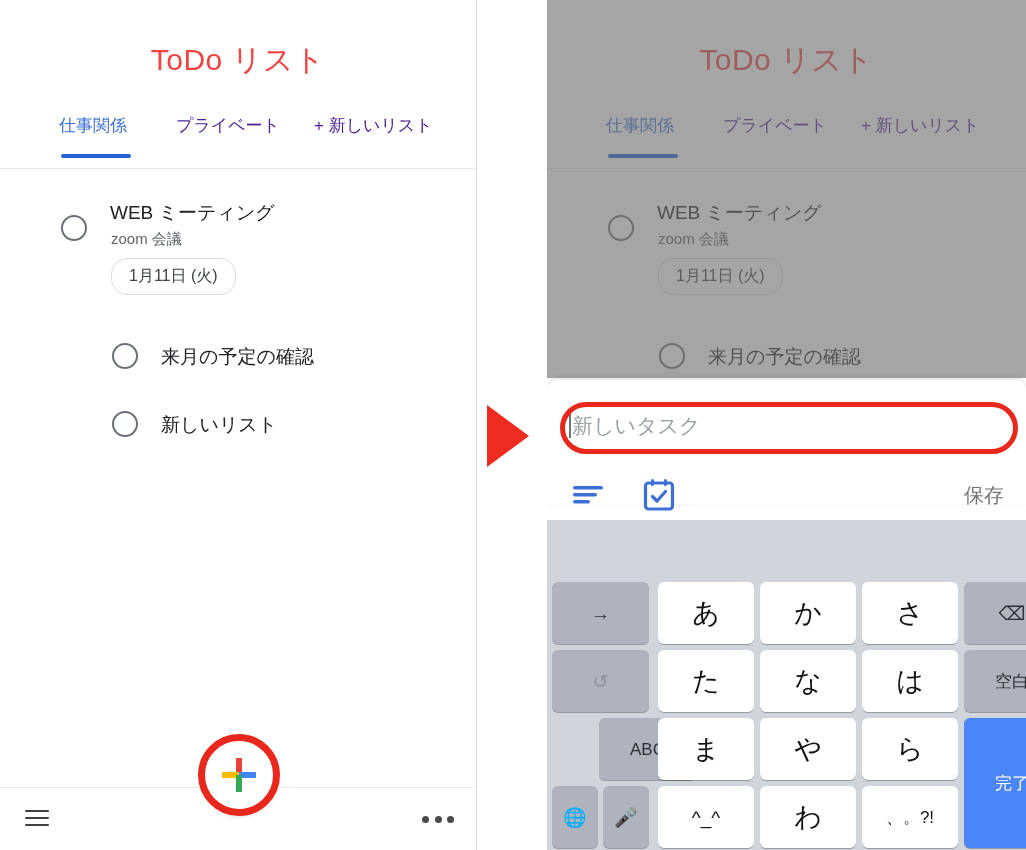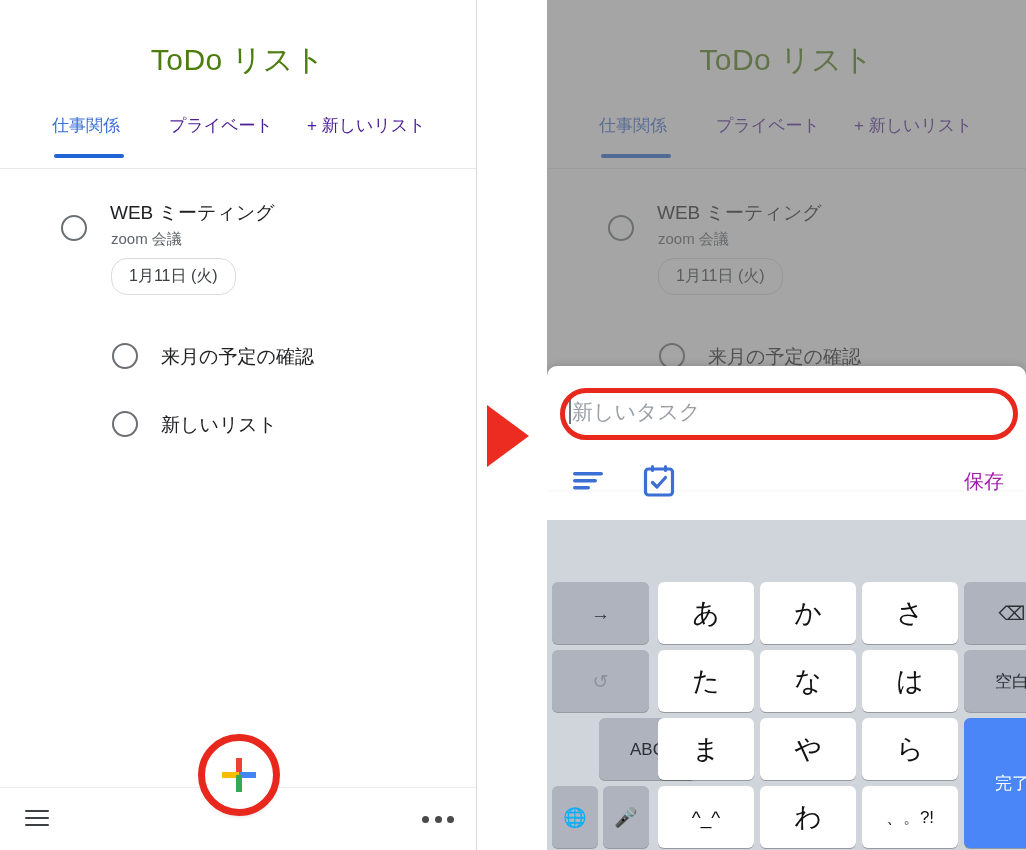--- a/index.html
+++ b/index.html
@@ -7,22 +7,22 @@
   .stage{position:relative;width:1026px;height:850px;}
 
   
   .panel{position:absolute;top:0;height:850px;background:#fff;overflow:hidden;}
   #panel-left{left:0;width:476px;border-right:1px solid #d8d8d8;}
   #panel-right{left:547px;width:479px;}
 
   
   .app{position:absolute;inset:0;background:#fff;}
   .app-title{position:absolute;top:40px;left:0;right:0;text-align:center;
-    font-size:30px;color:#4d7c0f;font-weight:400;letter-spacing:.5px;}
-  .tabs{position:absolute;top:114px;left:4px;right:0;height:50px;}
+    font-size:30px;color:#ef4444;font-weight:400;letter-spacing:.5px;}
+  .tabs{position:absolute;top:114px;left:11px;right:0;height:50px;}
   .tab{position:absolute;top:0;font-size:17px;color:#4c1d95;white-space:nowrap;}
   .tab.active{color:#3b6fd4;}
   .tab-underline{position:absolute;height:4px;background:#2064d4;border-radius:2px;}
   .tabs-divider{position:absolute;top:168px;left:0;right:0;height:1px;background:#e8e8e8;}
 
   
   .task-list{position:absolute;top:180px;left:0;right:0;}
   .task{position:absolute;margin-left:39px;}
   .radio{position:absolute;border:2px solid #6b6f73;border-radius:50%;box-sizing:border-box;}
   .task-title{position:absolute;font-size:19px;color:#202124;white-space:nowrap;}
@@ -44,28 +44,28 @@
   .fab{position:absolute;left:203px;top:739px;width:72px;height:72px;border-radius:50%;
     background:#fff;box-shadow:0 3px 7px rgba(0,0,0,.28);}
   .fab-plus{position:absolute;left:50%;top:50%;transform:translate(-50%,-50%);width:38px;height:38px;}
   .ring{position:absolute;border-radius:50%;box-sizing:border-box;}
   #fab-ring{left:198px;top:734px;width:82px;height:82px;border:7px solid #e8271d;}
 
   
   .dim{position:absolute;left:0;top:0;right:0;height:378px;background:rgba(110,110,110,.62);}
 
   
-  .sheet{position:absolute;left:0;right:0;top:366px;height:124px;background:#fff;
+  .sheet{position:absolute;left:0;right:0;top:380px;height:124px;background:#fff;
     border-top-left-radius:10px;border-top-right-radius:10px;box-shadow:0 -2px 6px rgba(0,0,0,.12);}
   .sheet-input{position:absolute;left:22px;top:32px;right:22px;font-size:21px;color:#9aa0a6;}
   .caret{display:inline-block;width:2px;height:26px;background:#70757a;vertical-align:-5px;margin-right:1px;}
   .sheet-actions{position:absolute;left:0;right:0;top:92px;height:46px;}
   .icon-desc{position:absolute;left:26px;top:12px;}
   .icon-cal{position:absolute;left:96px;top:6px;}
-  .save-label{position:absolute;right:22px;top:10px;font-size:20px;color:#a21caf;}
+  .save-label{position:absolute;right:22px;top:10px;font-size:20px;color:#737373;}
   #input-ring{position:absolute;left:13px;top:22px;width:458px;height:52px;
     border:5px solid #e8271d;border-radius:26px;box-sizing:border-box;}
 
   
   .keyboard{position:absolute;left:0;right:0;top:520px;bottom:0;background:#d0d4db;}
   .suggest-strip{position:absolute;left:0;right:0;top:0;height:62px;}
   .keys{position:absolute;left:0;right:0;top:62px;bottom:0;}
   .key{position:absolute;border-radius:6px;display:flex;align-items:center;justify-content:center;
     box-shadow:0 1px 0 rgba(0,0,0,.28);box-sizing:border-box;}
   .key.white{background:#fff;color:#111;}

